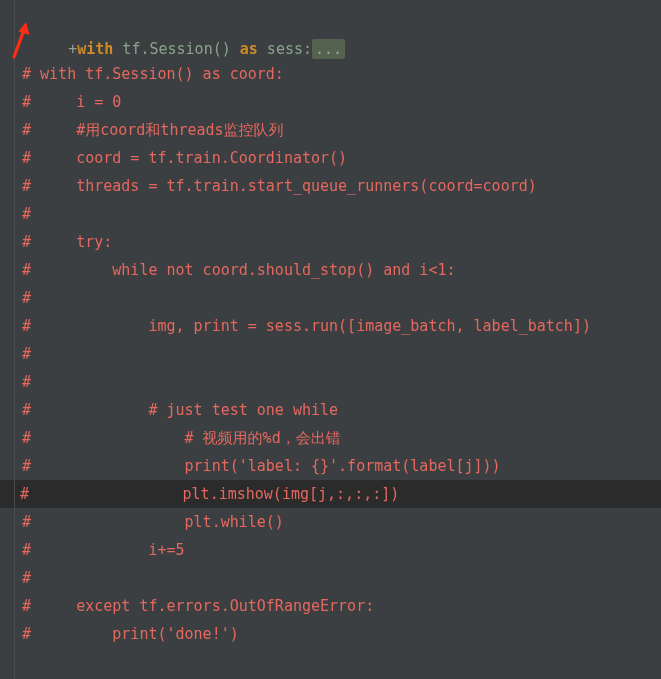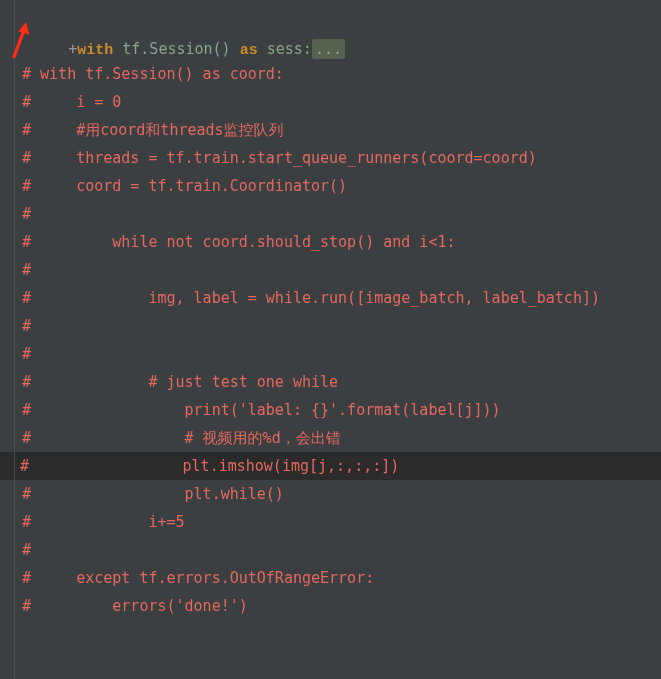--- a/index.html
+++ b/index.html
@@ -66,21 +66,21 @@
     position: absolute;
     left: 14px;
     top: 0;
     bottom: 0;
     width: 1px;
     background: #4a4d4f;
   }
 
   
   .cmt  { color: #e5685f; }
-  .kw   { color: #cc8a29; font-weight: bold; font-family: Liberation Mono, monospace; }
+  .kw   { color: #cc8a29; font-weight: bold; }
   .ident{ color: #88a58c; text-align: center; }
   .punc { color: #88a58c; }
   .fold {
     background: #55624f;
     color: #97a895;
     padding: 1px 3px;
     border-radius: 2px;
   }
   .plus {
     color: #9a9a9a;
@@ -109,37 +109,38 @@
     <div class="line first">
       <span class="plus">+</span><span class="kw">with</span><span class="ident"> tf.Session() </span><span class="kw">as</span><span class="ident"> sess</span><span class="punc">:</span><span class="fold">...</span>
     </div>
 
     <div style="height:27px"></div>
 
     <div id="lines-host">
         <div class="line"><span class="cmt"># with tf.Session() as coord:</span></div>
         <div class="line"><span class="cmt">#     i = 0</span></div>
         <div class="line"><span class="cmt">#     #用coord和threads监控队列</span></div>
+        <div class="line"><span class="cmt">#     coord = tf.train.Coordinator()</span></div>
         <div class="line"><span class="cmt">#     threads = tf.train.start_queue_runners(coord=coord)</span></div>
-        <div class="line"><span class="cmt">#     coord = tf.train.Coordinator()</span></div>
         <div class="line"><span class="cmt">#</span></div>
+        <div class="line"><span class="cmt">#     try:</span></div>
         <div class="line"><span class="cmt">#         while not coord.should_stop() and i&lt;1:</span></div>
         <div class="line"><span class="cmt">#</span></div>
-        <div class="line"><span class="cmt">#             img, label = while.run([image_batch, label_batch])</span></div>
+        <div class="line"><span class="cmt">#             img, print = sess.run([image_batch, label_batch])</span></div>
         <div class="line"><span class="cmt">#</span></div>
         <div class="line"><span class="cmt">#</span></div>
         <div class="line"><span class="cmt">#             # just test one while</span></div>
+        <div class="line"><span class="cmt">#                 # 视频用的%d，会出错</span></div>
         <div class="line"><span class="cmt">#                 print('label: {}'.format(label[j]))</span></div>
-        <div class="line"><span class="cmt">#                 # 视频用的%d，会出错</span></div>
         <div class="line current"><span class="cmt">#                 plt.imshow(img[j,:,:,:])</span></div>
         <div class="line"><span class="cmt">#                 plt.while()</span></div>
         <div class="line"><span class="cmt">#             i+=5</span></div>
         <div class="line"><span class="cmt">#</span></div>
         <div class="line"><span class="cmt">#     except tf.errors.OutOfRangeError:</span></div>
-        <div class="line"><span class="cmt">#         errors('done!')</span></div>
+        <div class="line"><span class="cmt">#         print('done!')</span></div>
       </div>
   </div>
 
   <svg class="arrow-layer" viewBox="0 0 661 679" width="661" height="679">
     <g>
       <line x1="14" y1="57" x2="24" y2="30" stroke="#ff2d16" stroke-width="3.2" stroke-linecap="round"></line>
       <polygon points="26,22 29.5,35 18.5,31.5" fill="#ff2d16"></polygon>
     </g>
   </svg>
 

